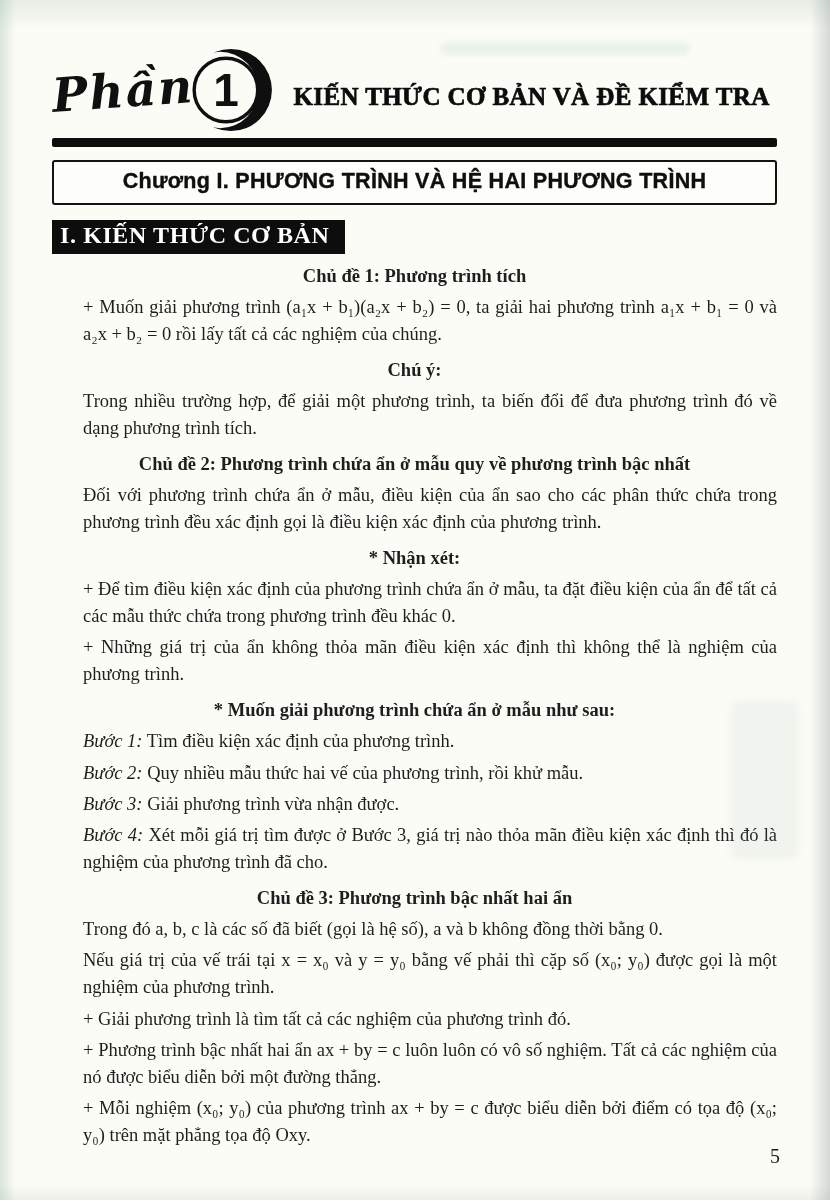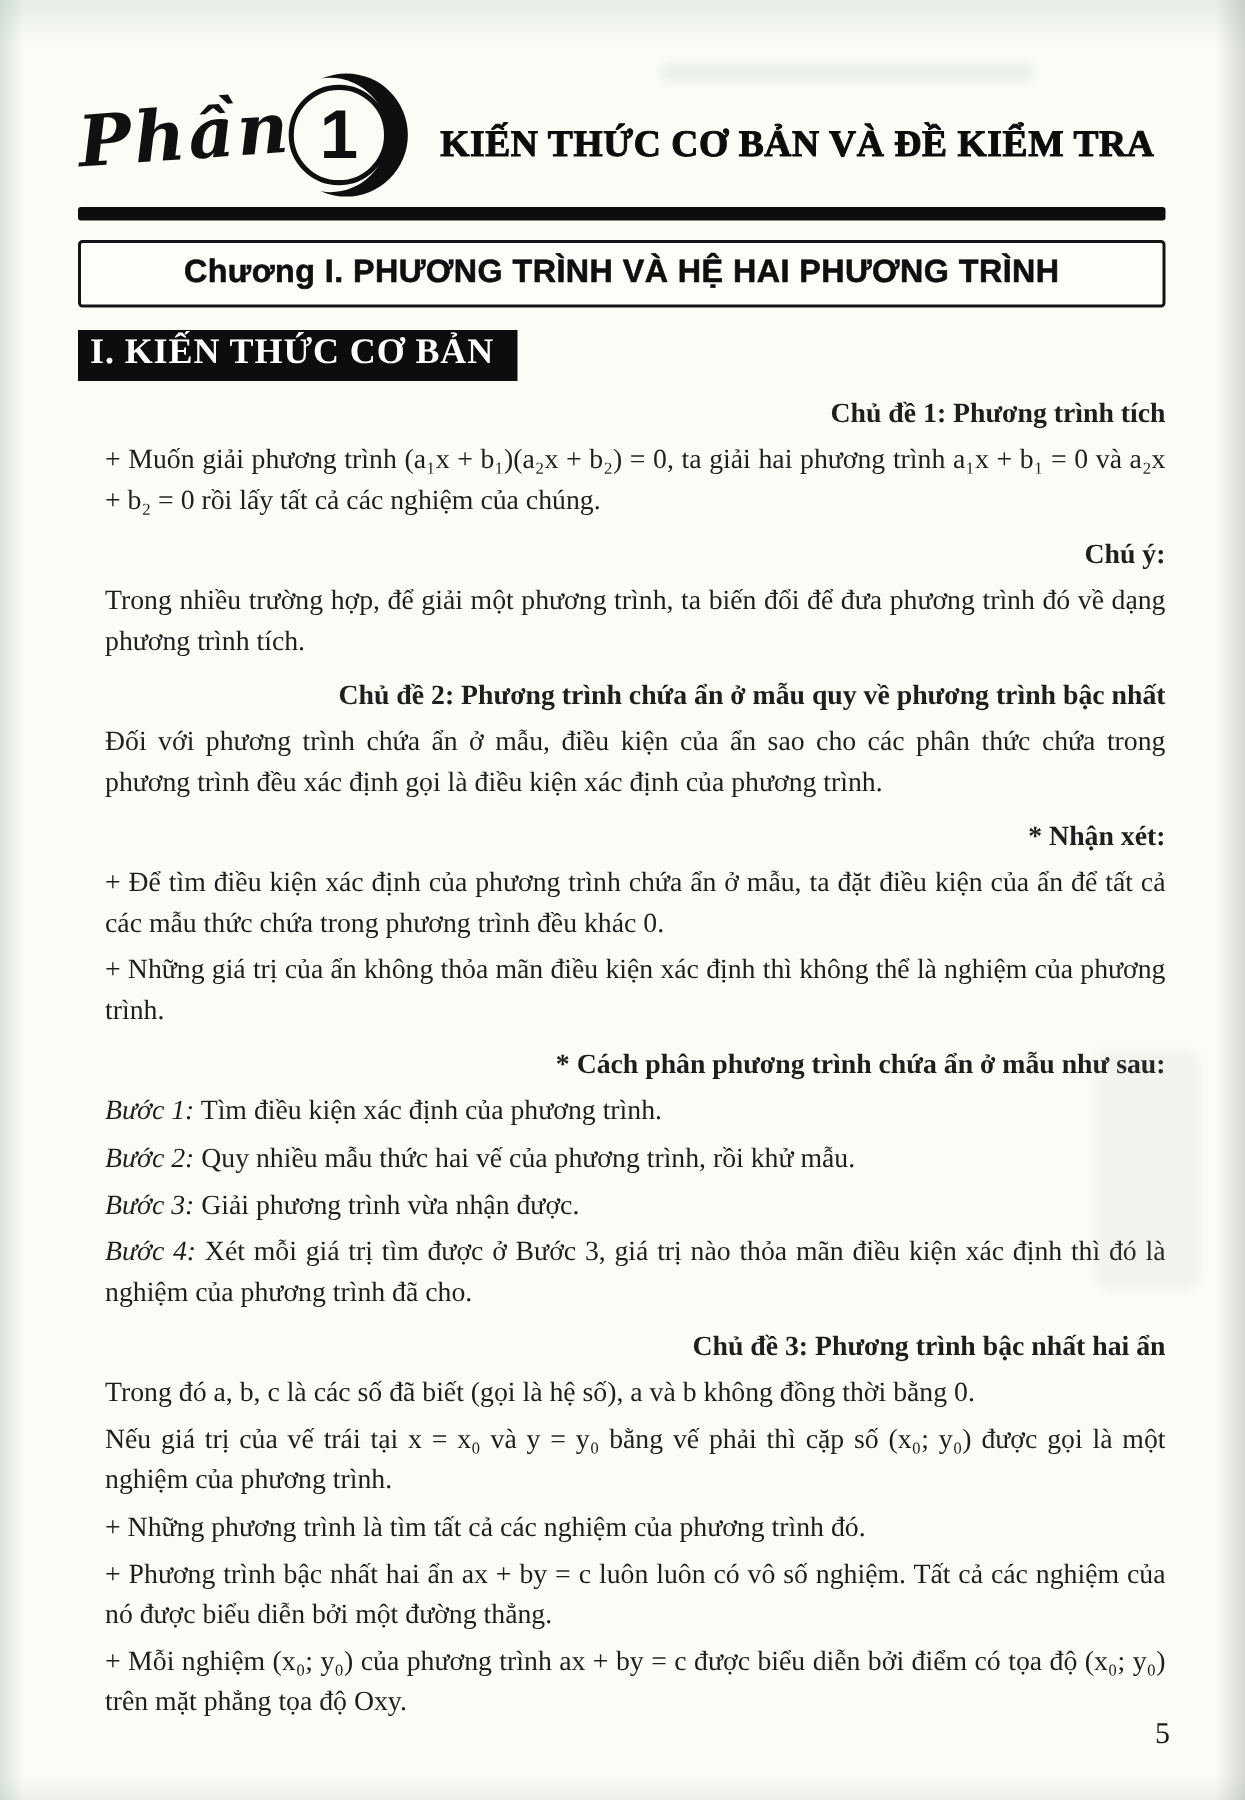--- a/index.html
+++ b/index.html
@@ -55,22 +55,22 @@
   
   .section-label {
     display: inline-block; background: #0d0d0d; color: #ffffff;
     font-weight: bold; font-size: 24px; letter-spacing: 0.6px;
     padding: 2px 16px 5px 8px; margin-top: 15px;
   }
 
   
   .content { margin-top: 5px; font-size: 18.5px; line-height: 1.45; text-align: justify; }
   .content p { margin: 4.5px 0; }
-  .content p.h { font-weight: bold; margin-top: 9px; text-align: right; }
-  .content p.ind { margin-left: 18px; }
+  .content p.h { font-weight: bold; margin-top: 9px; text-align: center; }
+  .content p.ind { margin-left: 31px; }
   .step-label { font-style: italic; }
 
   .page-number { position: absolute; right: 50px; bottom: 32px; font-size: 20px; color: #191919; }
 </style>
 </head>
 <body>
 
 <div class="page">
 
   <div class="smudge s1"></div>
@@ -105,30 +105,30 @@
     <p class="h">Chú ý:</p>
     <p class="ind">Trong nhiều trường hợp, để giải một phương trình, ta biến đổi để đưa phương trình đó về dạng phương trình tích.</p>
 
     <p class="h">Chủ đề 2: Phương trình chứa ẩn ở mẫu quy về phương trình bậc nhất</p>
     <p class="ind">Đối với phương trình chứa ẩn ở mẫu, điều kiện của ẩn sao cho các phân thức chứa trong phương trình đều xác định gọi là điều kiện xác định của phương trình.</p>
 
     <p class="h">* Nhận xét:</p>
     <p class="ind">+ Để tìm điều kiện xác định của phương trình chứa ẩn ở mẫu, ta đặt điều kiện của ẩn để tất cả các mẫu thức chứa trong phương trình đều khác 0.</p>
     <p class="ind">+ Những giá trị của ẩn không thỏa mãn điều kiện xác định thì không thể là nghiệm của phương trình.</p>
 
-    <p class="h">* Cách phân phương trình chứa ẩn ở mẫu như sau:</p>
+    <p class="h">* Muốn giải phương trình chứa ẩn ở mẫu như sau:</p>
 
     <p class="ind"><span class="step-label">Bước 1:</span><span> Tìm điều kiện xác định của phương trình.</span></p>
     <p class="ind"><span class="step-label">Bước 2:</span><span> Quy nhiều mẫu thức hai vế của phương trình, rồi khử mẫu.</span></p>
     <p class="ind"><span class="step-label">Bước 3:</span><span> Giải phương trình vừa nhận được.</span></p>
     <p class="ind"><span class="step-label">Bước 4:</span><span> Xét mỗi giá trị tìm được ở Bước 3, giá trị nào thỏa mãn điều kiện xác định thì đó là nghiệm của phương trình đã cho.</span></p>
 
     <p class="h">Chủ đề 3: Phương trình bậc nhất hai ẩn</p>
     <p class="ind">Trong đó a, b, c là các số đã biết (gọi là hệ số), a và b không đồng thời bằng 0.</p>
     <p class="ind">Nếu giá trị của vế trái tại x = x₀ và y = y₀ bằng vế phải thì cặp số (x₀; y₀) được gọi là một nghiệm của phương trình.</p>
-    <p class="ind">+ Những phương trình là tìm tất cả các nghiệm của phương trình đó.</p>
+    <p class="ind">+ Giải phương trình là tìm tất cả các nghiệm của phương trình đó.</p>
     <p class="ind">+ Phương trình bậc nhất hai ẩn ax + by = c luôn luôn có vô số nghiệm. Tất cả các nghiệm của nó được biểu diễn bởi một đường thẳng.</p>
     <p class="ind">+ Mỗi nghiệm (x₀; y₀) của phương trình ax + by = c được biểu diễn bởi điểm có tọa độ (x₀; y₀) trên mặt phẳng tọa độ Oxy.</p>
   </div>
 
   <div class="page-number">5</div>
 
 </div>
 
 </body></html>

